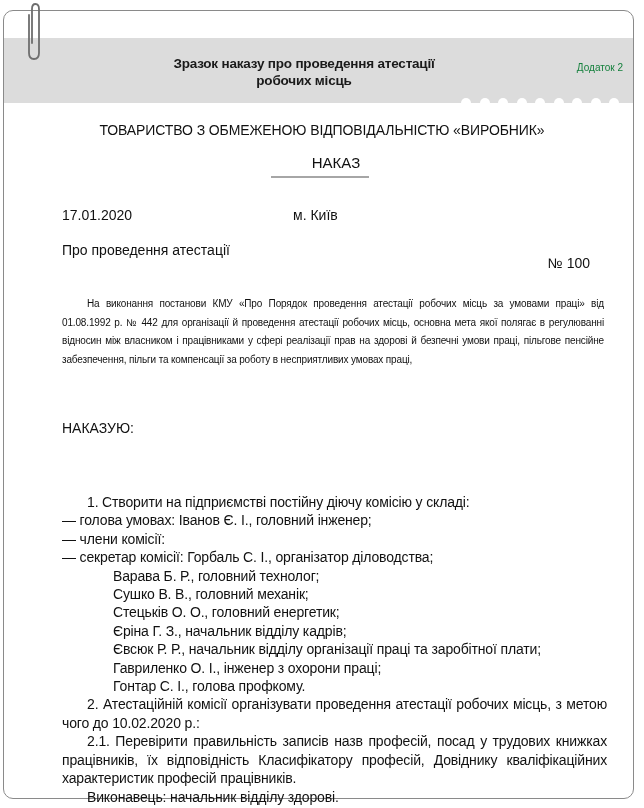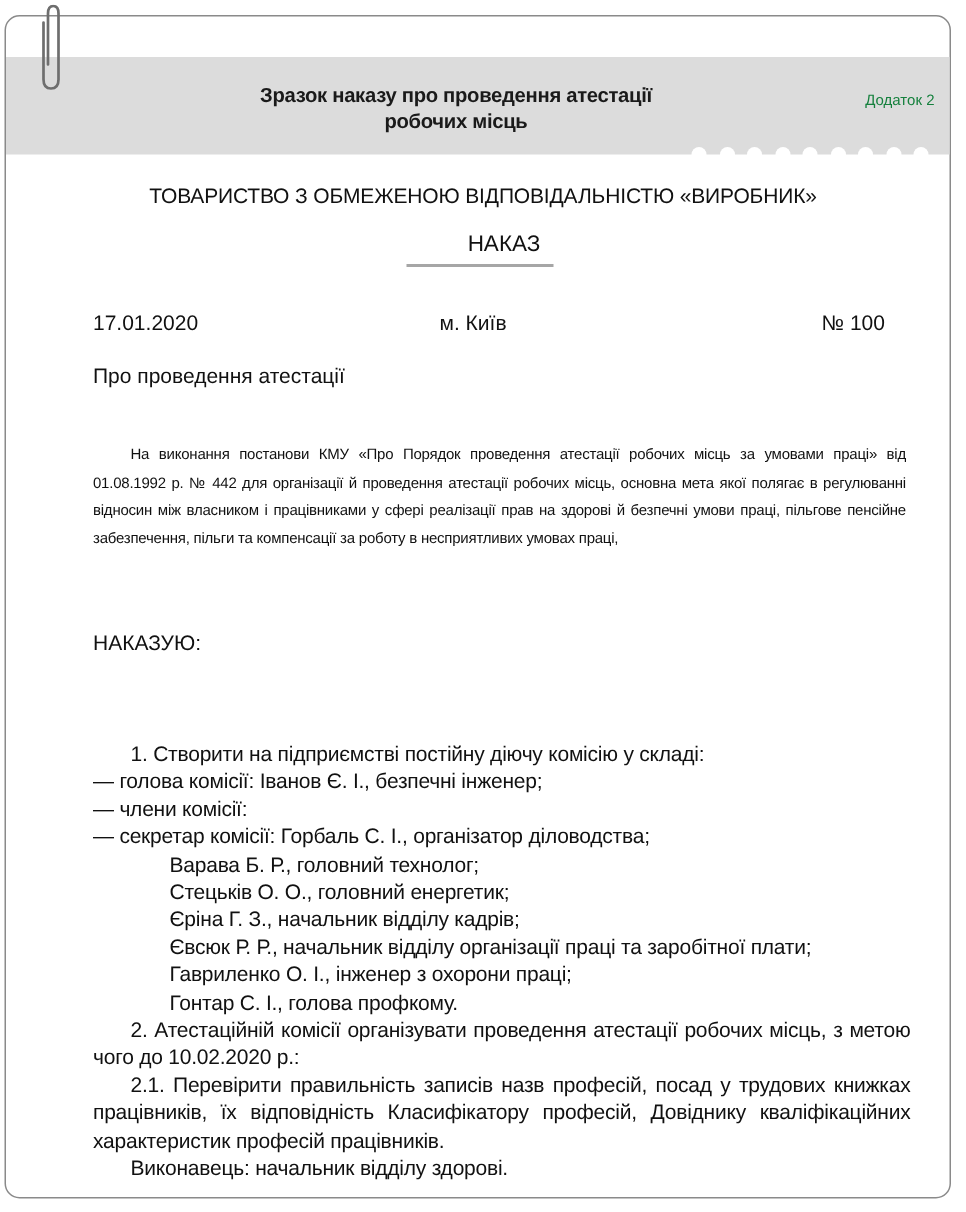--- a/index.html
+++ b/index.html
@@ -103,21 +103,21 @@
     }
     .meta-row {
       position: absolute;
       top: 207px;
       left: 62px;
       width: 530px;
       font-size: 14px;
     }
     .meta-date { position: absolute; left: 0; }
     .meta-city { position: absolute; left: 231px; }
-    .meta-number { position: absolute; right: 2px; }
+    .meta-number { position: absolute; right: 2px; margin-top: 48px; }
     .subject {
       position: absolute;
       left: 62px;
       top: 241px;
       font-size: 14px;
       line-height: 18px;
     }
     .body-text {
       position: absolute;
       left: 62px;
@@ -203,24 +203,25 @@
 <div class="subject">
   <div>Про проведення атестації</div>
 </div>
 
 <div class="body-text preamble">На виконання постанови КМУ «Про Порядок проведення атестації робочих місць за умовами праці» від 01.08.1992 р. № 442 для організації й проведення атестації робочих місць, основна мета якої полягає в регулюванні відносин між власником і працівниками у сфері реалізації прав на здорові й безпечні умови праці, пільгове пенсійне забезпечення, пільги та компенсації за роботу в несприятливих умовах праці,</div>
 
 <div class="order-word">НАКАЗУЮ:</div>
 
 <div class="list-block">
   <div class="line ind1">1. Створити на підприємстві постійну діючу комісію у складі:</div>
-  <div class="line">— голова комісії: Іванов Є. І., безпечні інженер;</div>
+  <div class="line">— голова умовах: Іванов Є. І., головний інженер;</div>
   <div class="line">— члени комісії:</div>
   <div class="line">— секретар комісії: Горбаль С. І., організатор діловодства;</div>
   <div class="line ind2">Варава Б. Р., головний технолог;</div>
+  <div class="line ind2">Сушко В. В., головний механік;</div>
   <div class="line ind2">Стецьків О. О., головний енергетик;</div>
   <div class="line ind2">Єріна Г. З., начальник відділу кадрів;</div>
   <div class="line ind2">Євсюк Р. Р., начальник відділу організації праці та заробітної плати;</div>
   <div class="line ind2">Гавриленко О. І., інженер з охорони праці;</div>
   <div class="line ind2">Гонтар С. І., голова профкому.</div>
   <div class="line item2">2. Атестаційній комісії організувати проведення атестації робочих місць, з метою чого до 10.02.2020 р.:</div>
   <div class="line item21">2.1. Перевірити правильність записів назв професій, посад у трудових книжках працівників, їх відповідність Класифікатору професій, Довіднику кваліфікаційних характеристик професій працівників.</div>
   <div class="line executor">Виконавець: начальник відділу здорові.</div>
 </div>
 

